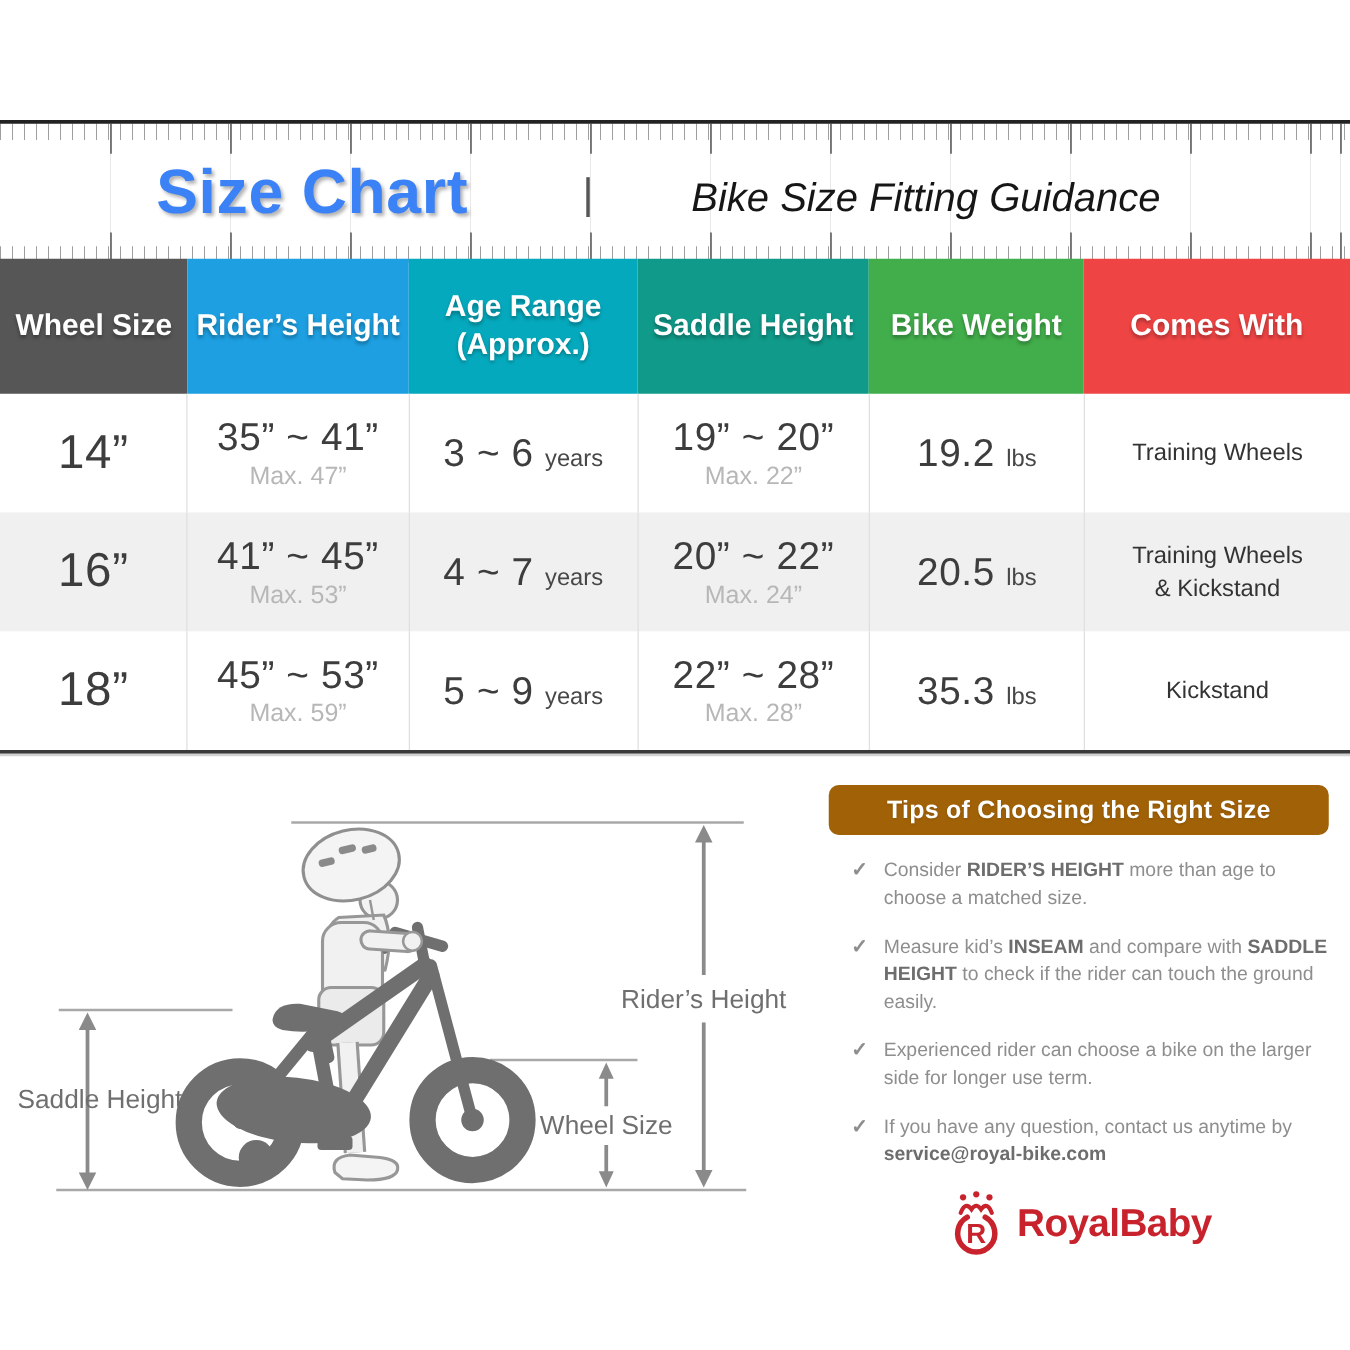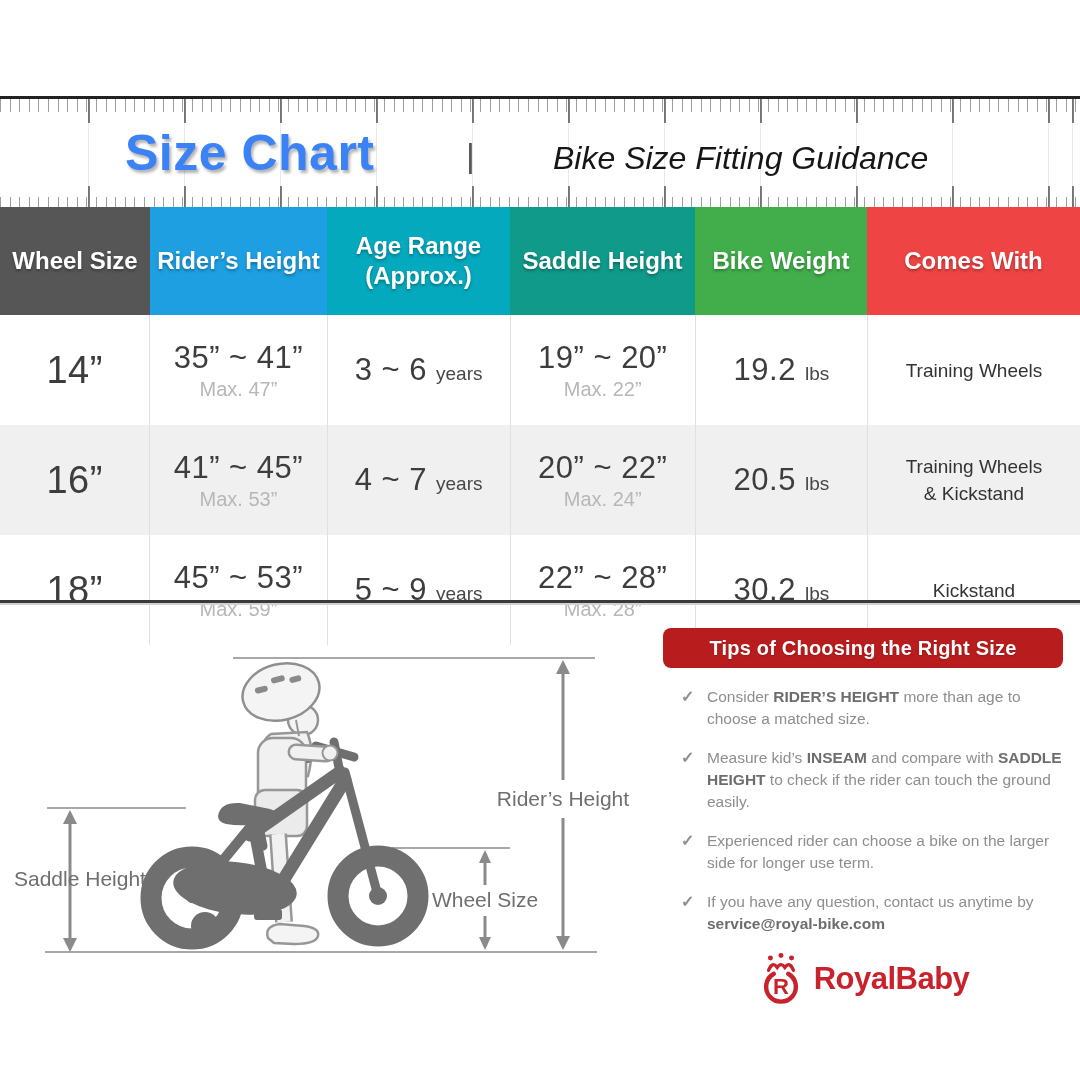--- a/index.html
+++ b/index.html
@@ -22,21 +22,21 @@
     letter-spacing:.5px;text-shadow:2px 3px 3px rgba(0,0,0,.30);}
   .title-sep{position:absolute;left:466px;top:136px;font-size:34px;font-weight:300;color:#555;}
   .title-sub{position:absolute;left:553px;top:140px;font-size:32px;font-weight:400;color:#161616;font-style:italic;}
 
   
   .size-table{position:absolute;left:0;top:207px;width:1080px;}
   .thead{display:flex;height:108px;}
   .th{display:flex;flex-direction:column;align-items:center;justify-content:center;
       color:#fff;font-weight:700;font-size:24px;line-height:30px;
       text-shadow:0 2px 3px rgba(0,0,0,.30);}
-  .tr{display:flex;height:110px;}
+  .tr{display:flex;height:95px;}
   .tr.alt{background:#f0f0f0;}
   .td{display:flex;flex-direction:column;align-items:center;justify-content:center;text-align:center;}
   .tr .td + .td{border-left:1px solid #e0e0e0;}
   .col-0{width:150px;}.col-1{width:177px;}.col-2{width:183px;}
   .col-3{width:185px;}.col-4{width:172px;}.col-5{width:213px;}
   .cell-main{font-size:31px;color:#3d3d3d;letter-spacing:.5px;}
   .col-0 .cell-main{font-size:38px;}
   .cell-sub{font-size:20px;color:#b7b7b7;margin-top:2px;}
   .cell-line{display:inline-flex;align-items:baseline;gap:9px;}
   .cell-suffix{font-size:19px;color:#474747;}
@@ -169,21 +169,21 @@
               <span class="cell-main">5 ~ 9</span>
               <span class="cell-suffix">years</span>
             </span>
           </div>
           <div class="td col-3">
             <span class="cell-main">22” ~ 28”</span>
             <span class="cell-sub">Max. 28”</span>
           </div>
           <div class="td col-4">
             <span class="cell-line">
-              <span class="cell-main">30.2</span>
+              <span class="cell-main">35.3</span>
               <span class="cell-suffix">lbs</span>
             </span>
           </div>
           <div class="td col-5">
             <span class="cell-text">Kickstand</span>
           </div>
         </div>
       </div>
   </div>
   <div class="table-rule"></div>
@@ -259,21 +259,21 @@
       <polygon points="563,330 556,316 570,316"></polygon>
       <polygon points="485,230 479,243 491,243"></polygon>
       <polygon points="485,330 479,317 491,317"></polygon>
     </g>
     <text class="dim-label" x="14" y="266">Saddle Height</text>
     <text class="dim-label" x="563" y="186" text-anchor="middle">Rider’s Height</text>
     <text class="dim-label" x="485" y="287" text-anchor="middle">Wheel Size</text>
   </svg>
 
   <div class="tips">
-    <div class="tips-bar" id="tipsBar" style="background: #b91c1c;">Tips of Choosing the Right Size</div>
+    <div class="tips-bar" id="tipsBar" style="background: #a16207;">Tips of Choosing the Right Size</div>
     <ul class="tips-list" id="tipsList">
         <li class="tips-item">
           <span class="tip-check">✓</span>
           <span class="tip-text"><span>Consider </span><span class="b">RIDER’S HEIGHT</span><span> more than age to choose a matched size.</span></span>
         </li>
         <li class="tips-item">
           <span class="tip-check">✓</span>
           <span class="tip-text"><span>Measure kid’s </span><span class="b">INSEAM</span><span> and compare with </span><span class="b">SADDLE HEIGHT</span><span> to check if the rider can touch the ground easily.</span></span>
         </li>
         <li class="tips-item">

